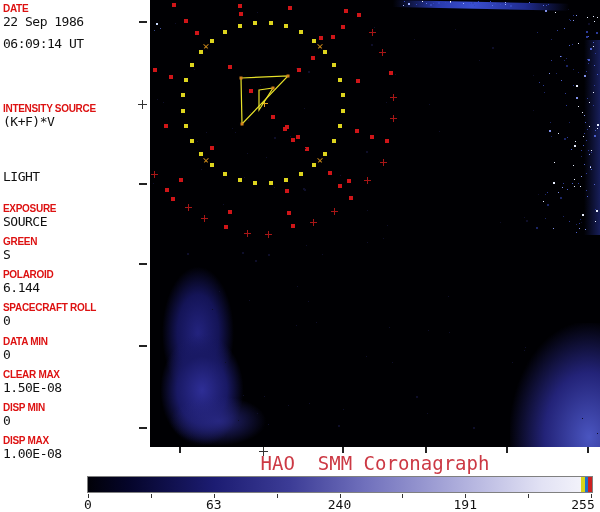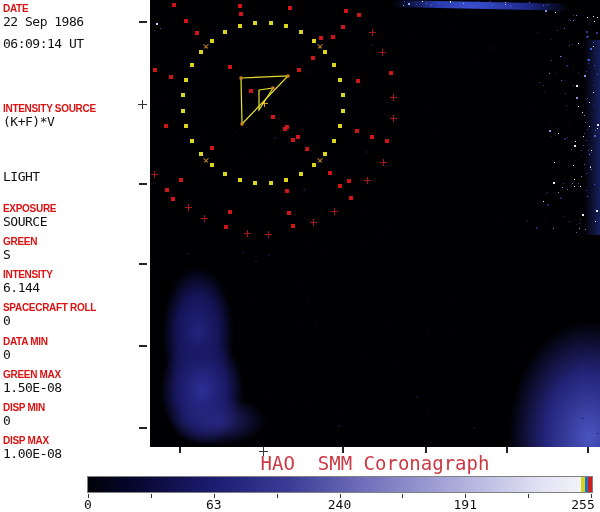--- a/index.html
+++ b/index.html
@@ -81,33 +81,33 @@
       </div>
       <div class="field" style="top: 202.5px;">
         <div class="flabel">EXPOSURE</div>
         <div class="fvalue">SOURCE</div>
       </div>
       <div class="field" style="top: 235.75px;">
         <div class="flabel">GREEN</div>
         <div class="fvalue">S</div>
       </div>
       <div class="field" style="top: 269px;">
-        <div class="flabel">INTENSITY</div>
+        <div class="flabel">POLAROID</div>
         <div class="fvalue">6.144</div>
       </div>
       <div class="field" style="top: 302.25px;">
         <div class="flabel">SPACECRAFT ROLL</div>
         <div class="fvalue">0</div>
       </div>
       <div class="field" style="top: 335.5px;">
         <div class="flabel">DATA MIN</div>
         <div class="fvalue">0</div>
       </div>
       <div class="field" style="top: 368.75px;">
-        <div class="flabel">GREEN MAX</div>
+        <div class="flabel">CLEAR MAX</div>
         <div class="fvalue">1.50E-08</div>
       </div>
       <div class="field" style="top: 402px;">
         <div class="flabel">DISP MIN</div>
         <div class="fvalue">0</div>
       </div>
       <div class="field" style="top: 435.25px;">
         <div class="flabel">DISP MAX</div>
         <div class="fvalue">1.00E-08</div>
       </div>

